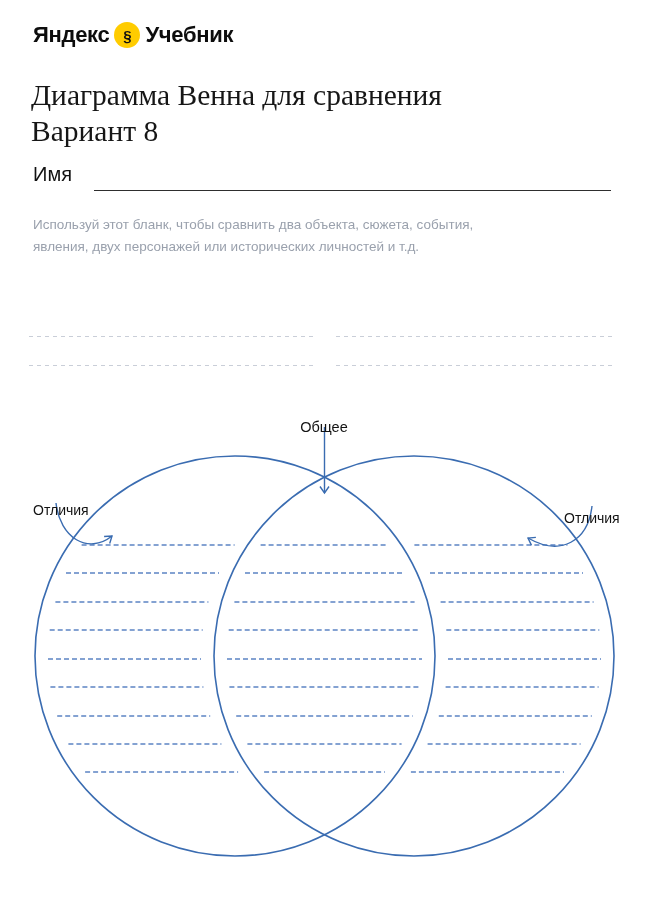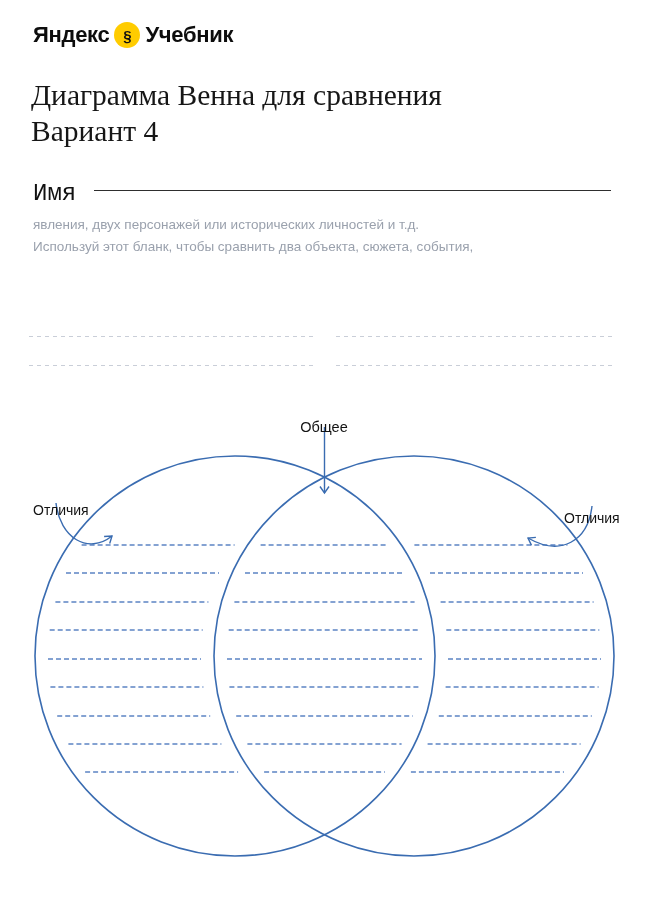--- a/index.html
+++ b/index.html
@@ -25,22 +25,22 @@
   .logo-icon span{font-size:15px;font-weight:bold;color:#111;line-height:1;}
   
   .title{
     position:absolute;left:31px;top:77px;margin:0;
     font-family:"Liberation Serif",serif;font-weight:400;
     font-size:29.5px;line-height:36px;color:var(--ink);
   }
   .title span{display:block;}
   
   .name-label{
-    position:absolute;left:33px;top:180px;
-    font-family:Liberation Mono, monospace;font-size:24px;color:#111;
+    position:absolute;left:33px;top:163px;
+    font-family:Liberation Sans, sans-serif;font-size:20px;color:#111;
   }
   .name-line{position:absolute;left:94px;top:190px;width:517px;border-top:1.6px solid #2e2e2e;}
   
   .intro{position:absolute;left:33px;top:214px;margin:0;font-size:13.5px;line-height:21.5px;color:var(--muted);}
   .intro span{display:block;}
   
   .compare-heading{
     position:absolute;left:0;right:0;top:294px;text-align:center;
     font-size:14.5px;font-weight:500;color:#191919;
   }
@@ -72,29 +72,29 @@
   <header class="logo">
     <span class="logo-text">Яндекс</span>
     <span class="logo-icon">
       <span>§</span>
     </span>
     <span class="logo-text">Учебник</span>
   </header>
 
   <h1 class="title">
     <span>Диаграмма Венна для сравнения</span>
-    <span>Вариант 4</span>
+    <span>Вариант 8</span>
   </h1>
 
   <span class="name-label">Имя</span>
   <span class="name-line"></span>
 
   <p class="intro">
+    <span>Используй этот бланк, чтобы сравнить два объекта, сюжета, события,</span>
     <span>явления, двух персонажей или исторических личностей и т.д.</span>
-    <span>Используй этот бланк, чтобы сравнить два объекта, сюжета, события,</span>
   </p>
 
 
   <div class="field field-left">
     <div class="dash-line l1"></div>
     <div class="dash-line l2"></div>
   </div>
   <div class="field field-right">
     <div class="dash-line l1"></div>
     <div class="dash-line l2"></div>

